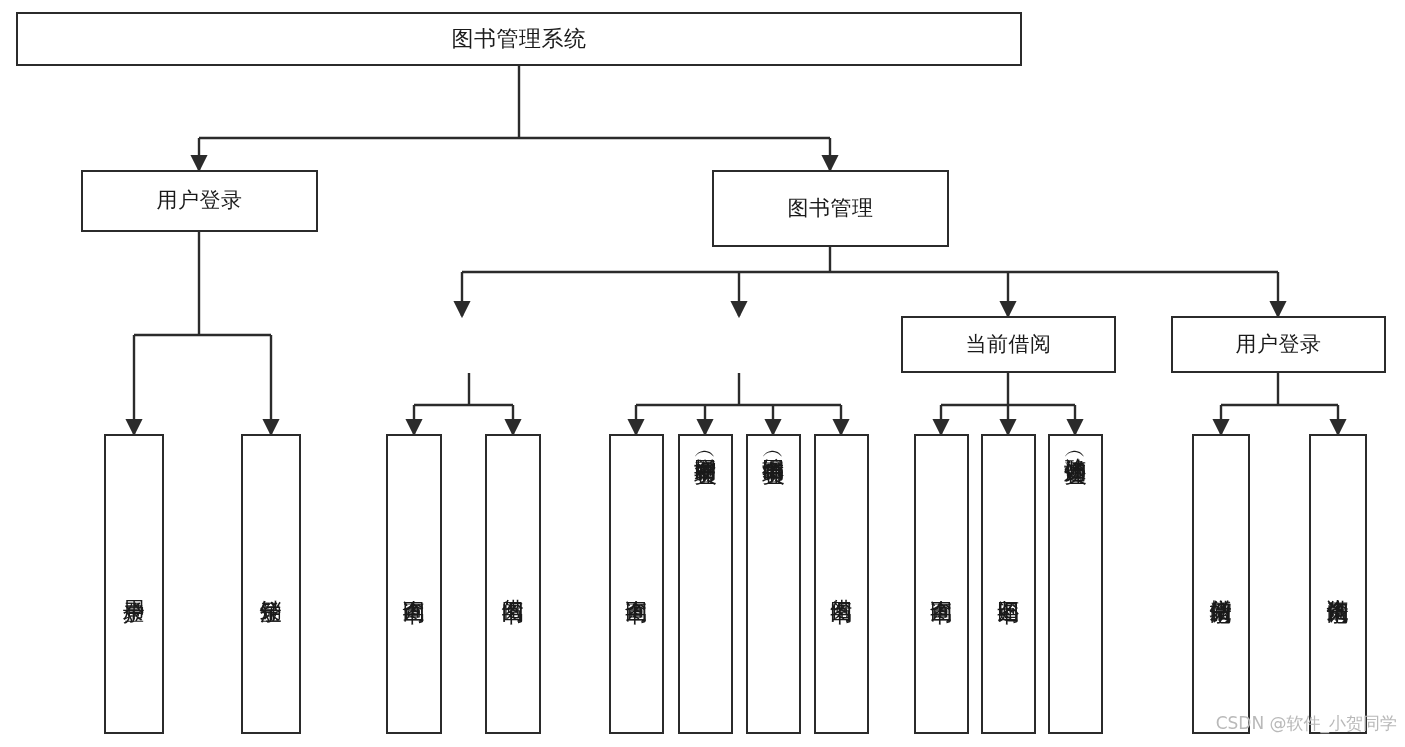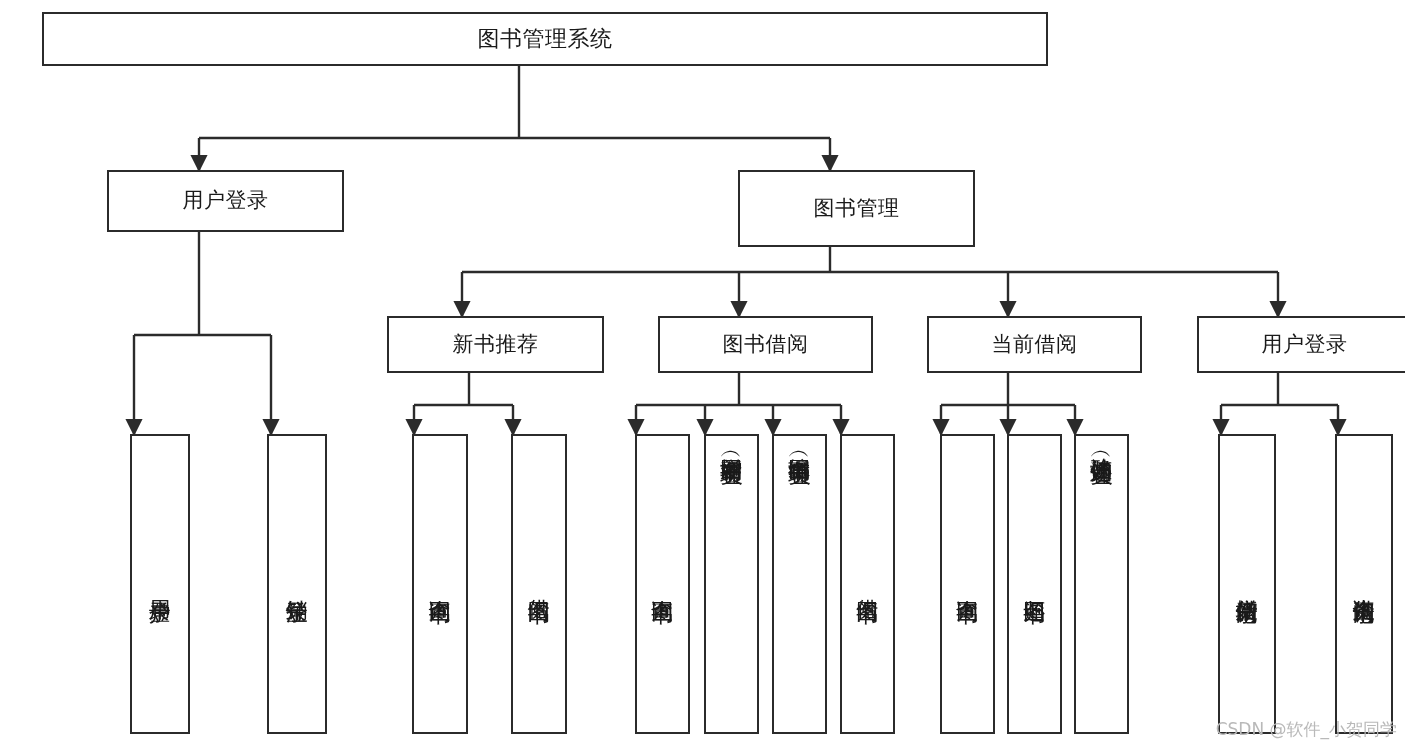--- a/index.html
+++ b/index.html
@@ -21,21 +21,20 @@
   
   .node {
     position: absolute;
     box-sizing: border-box;
     background: #ffffff;
     border: 2px solid #2b2b2b;
     display: flex;
     align-items: center;
     justify-content: center;
     color: #1a1a1a;
-    margin-left: 26px;
   }
   .node .node-label {
     display: block;
     text-align: center;
     line-height: 1.12;
     white-space: nowrap;
   }
   
   .node.horiz .node-label {
     font-size: 21px;
@@ -80,21 +79,21 @@
     fill: none;
   }
   .arrow-head {
     fill: #2b2b2b;
   }
 
   
   #watermark {
     position: absolute;
     right: 8px;
-    bottom: 6px;
+    bottom: 12px;
     font-size: 17px;
     color: #b9b9b9;
     white-space: nowrap;
     user-select: none;
   }
 </style>
 </head>
 <body>
 
 <div id="diagram-root">
@@ -152,27 +151,21 @@
   </div>
 
   <div class="node horiz" style="left:81px; top:170px; width:237px; height:62px;">
     <span class="node-label">用户登录</span>
   </div>
 
   <div class="node horiz" style="left:712px; top:170px; width:237px; height:77px;">
     <span class="node-label">图书管理</span>
   </div>
 
-  <div class="node horiz" style="left:361px; top:316px; width:217px; height:57px;">
-    <span class="node-label">新书推荐</span>
-  </div>
-
-  <div class="node horiz" style="left:632px; top:316px; width:215px; height:57px;">
-    <span class="node-label">图书借阅</span>
-  </div>
+
 
   <div class="node horiz" style="left:901px; top:316px; width:215px; height:57px;">
     <span class="node-label">当前借阅</span>
   </div>
 
   <div class="node horiz" style="left:1171px; top:316px; width:215px; height:57px;">
     <span class="node-label">用户登录</span>
   </div>
 
   <div class="node vert vcenter" style="left:104px; top:434px; width:60px; height:300px;">

